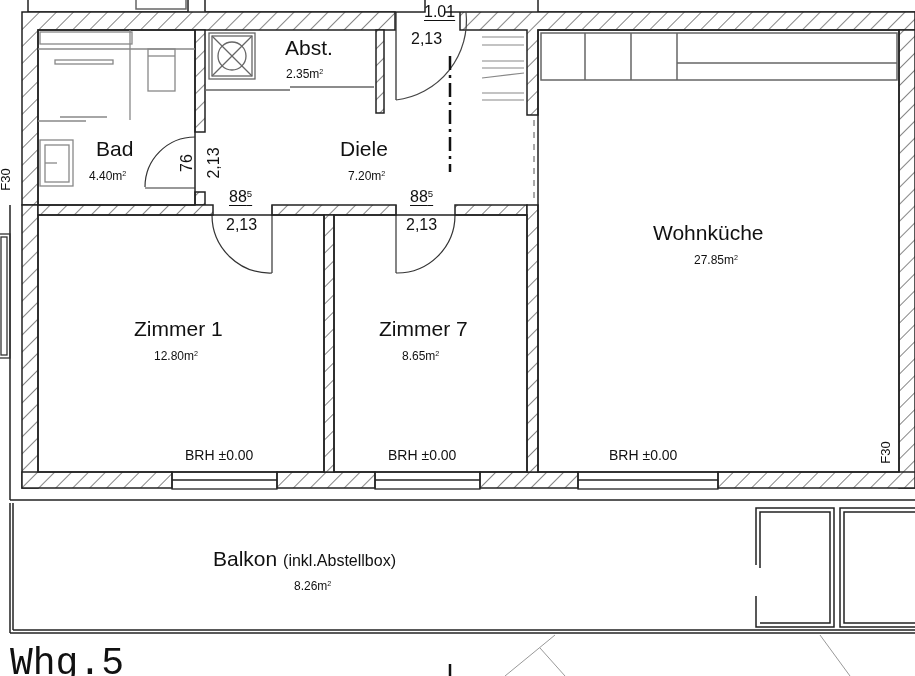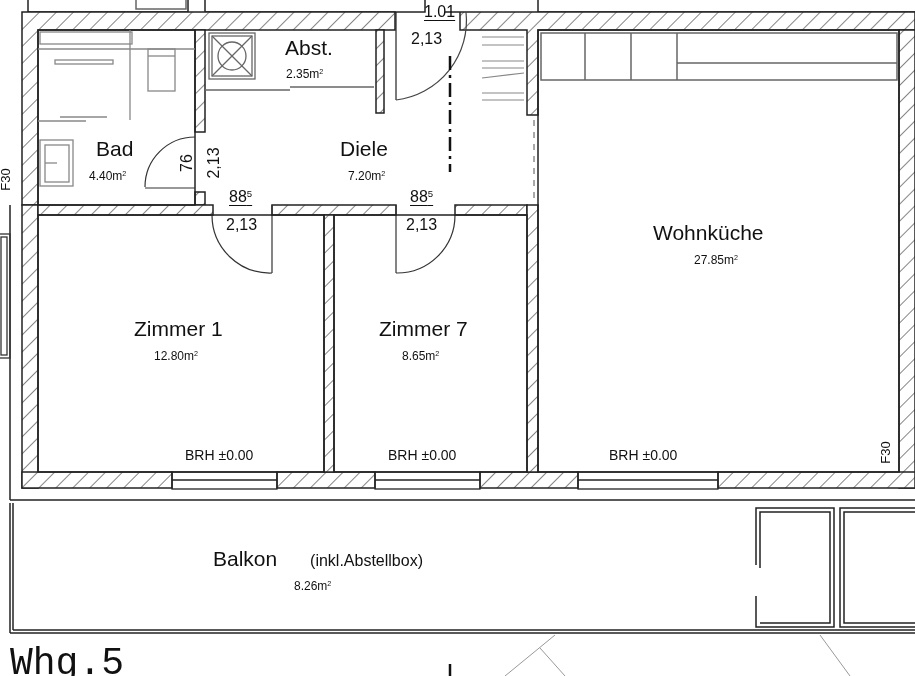--- a/index.html
+++ b/index.html
@@ -185,21 +185,21 @@
 <div class="lbl brh" style="left:609px; top:448px;">BRH ±0.00</div>
 
 <div class="lbl room-name" style="left:134px; top:318px;text-align:right;">Zimmer 1</div>
 <div class="lbl room-area" style="left:154px; top:350px;"><span>12.80m</span><sup>2</sup></div>
 <div class="lbl brh" style="left:185px; top:448px;">BRH ±0.00</div>
 
 <div class="lbl room-name" style="left:379px; top:318px;">Zimmer 7</div>
 <div class="lbl room-area" style="left:402px; top:350px;"><span>8.65m</span><sup>2</sup></div>
 <div class="lbl brh" style="left:388px; top:448px;">BRH ±0.00</div>
 
-<div class="lbl room-name" style="left:213px; top:548px;"><span>Balkon</span> <span style="font-size:16px;margin-left:27px;">(inkl.Abstellbox)</span></div>
+<div class="lbl room-name" style="left:213px; top:548px;"><span>Balkon</span> <span style="font-size:16px;">(inkl.Abstellbox)</span></div>
 <div class="lbl room-area" style="left:294px; top:580px;"><span>8.26m</span><sup>2</sup></div>
 
 <div class="lbl dim dim-top" style="left:424px; top:4px;text-decoration:underline;">1.01</div>
 <div class="lbl dim" style="left:411px; top:31px;">2,13</div>
 
 <div class="lbl dim vert" style="left:178px; top:155px;">76</div>
 <div class="lbl dim vert" style="left:198px; top:155px;">2,13</div>
 
 <div class="lbl dim dim-top" style="left:229px; top:189px;"><span>88</span><sup>5</sup></div>
 <div class="lbl dim" style="left:226px; top:217px;">2,13</div>

